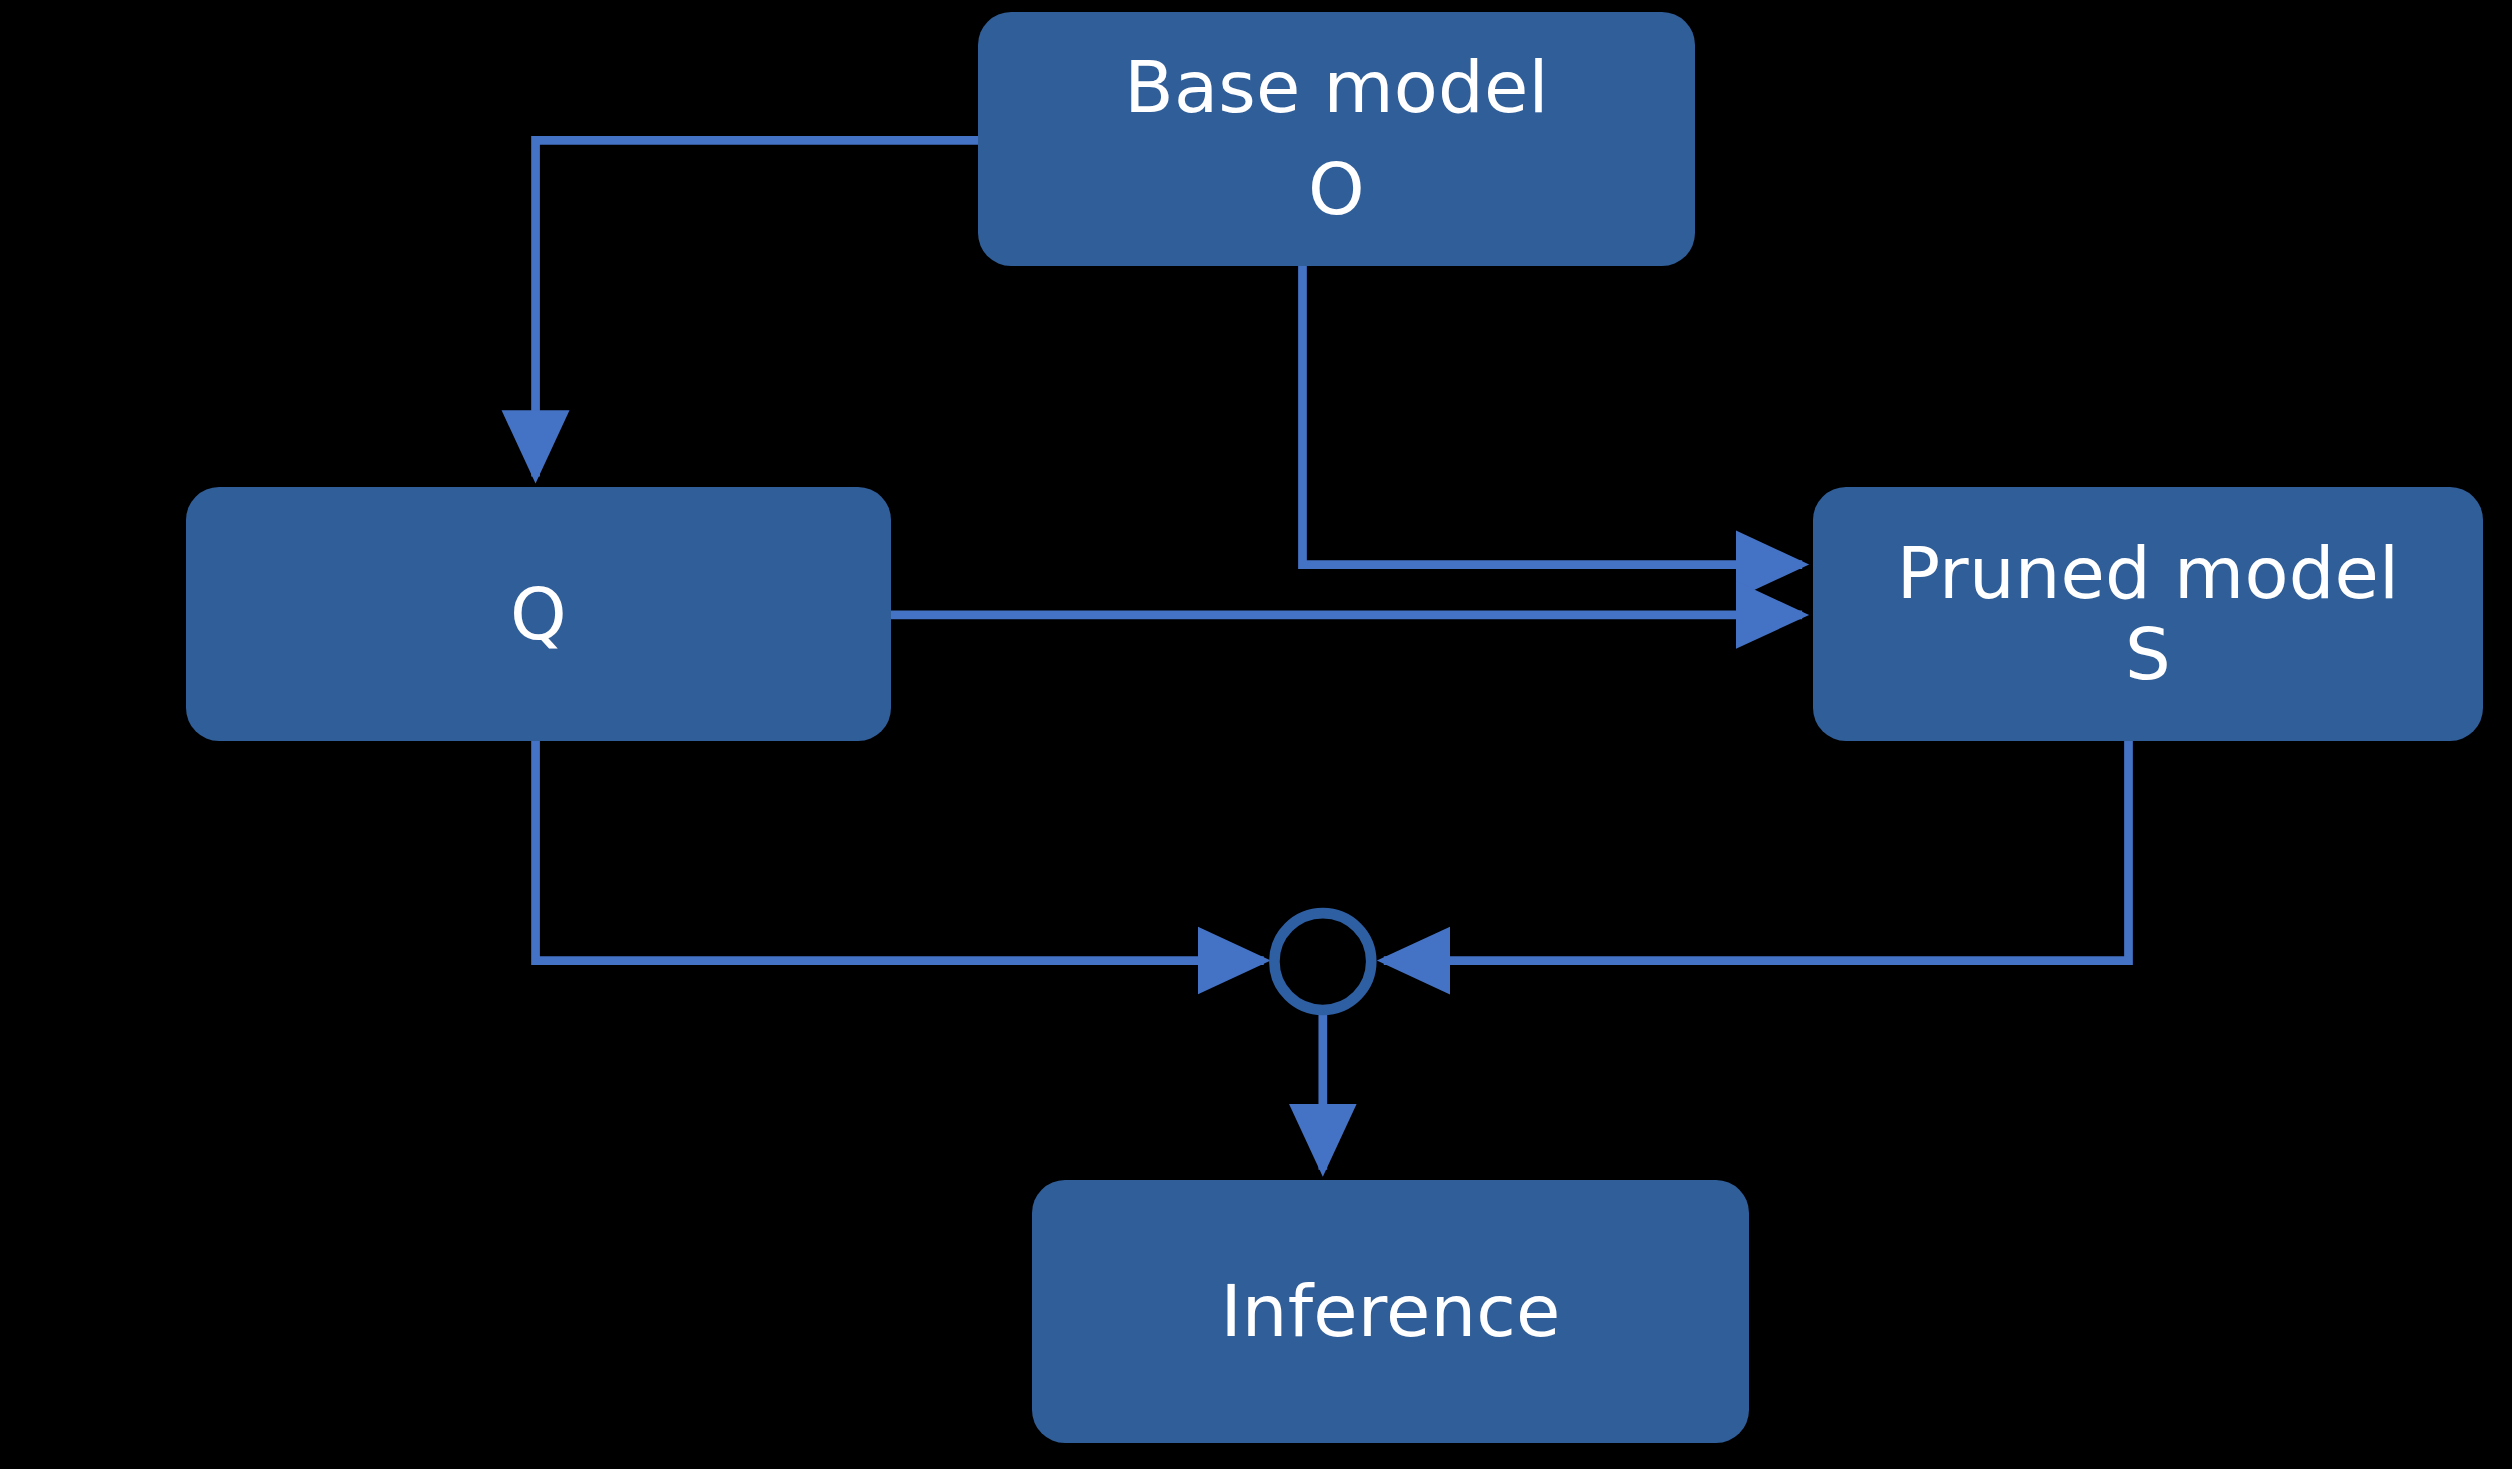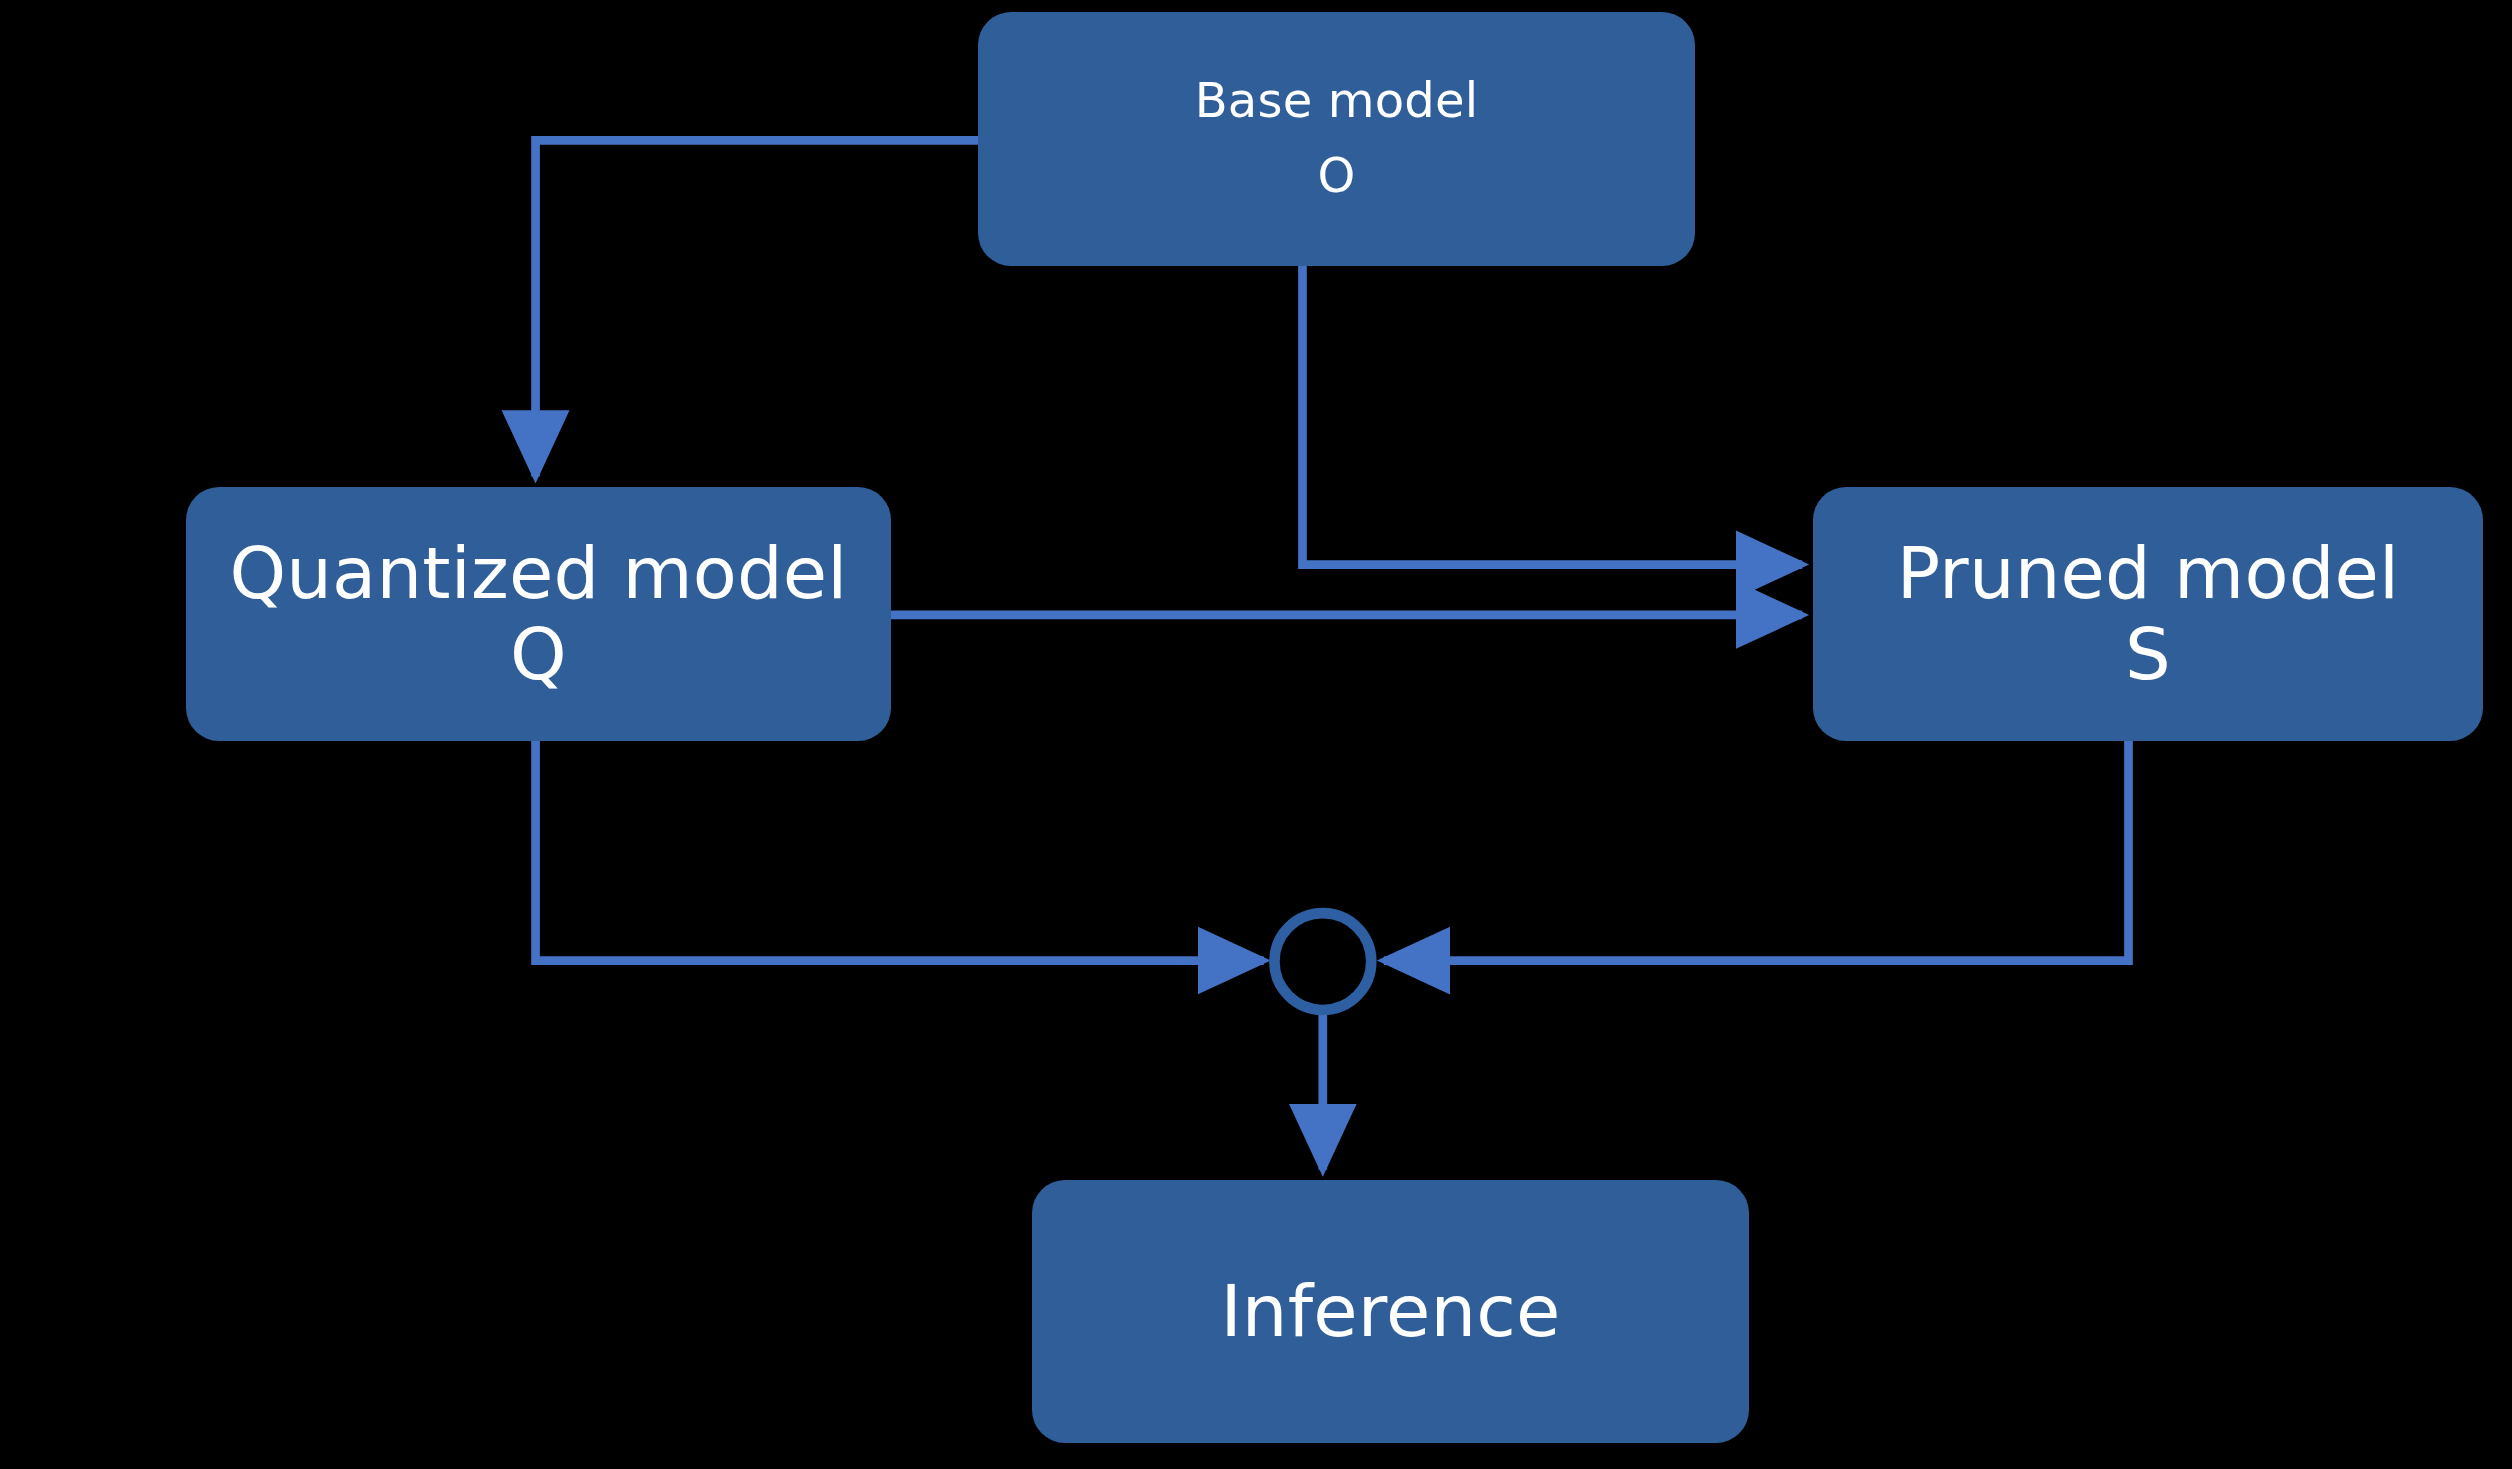--- a/index.html
+++ b/index.html
@@ -33,21 +33,21 @@
     align-items: center;
     justify-content: center;
     color: #FFFFFF;
     text-align: center;
     line-height: 1.12;
     font-weight: 400;
     letter-spacing: 0.2px;
   }
   .node .line1 { display: block; }
   .node .line2 { display: block; }
-  .node-base      { left: 978px; top: 11.6px;   width: 717px;  height: 254px; font-size: 48px; gap: 21px; }
+  .node-base      { left: 978px; top: 11.6px;   width: 717px;  height: 254px; font-size: 72px; gap: 21px; }
   .node-quantized { left: 186px;  top: 487px;  width: 705px;  height: 254px; font-size: 72px; }
   .node-pruned    { left: 1813px; top: 487px;  width: 670px;  height: 254px; font-size: 72px; justify-content: center; }
   .node-inference { left: 985px; top: 1180px; width: 717px;  height: 263px; font-size: 72px; margin-left: 47px; }
 </style>
 </head>
 <body>
 
 <div id="canvas">
 
   <svg id="edges" viewBox="0 0 2594 1517" width="2512" height="1469" xmlns="http://www.w3.org/2000/svg">
@@ -83,21 +83,20 @@
 
     <circle cx="1366" cy="993" r="50" fill="none" stroke="#2E5FA3" stroke-width="11"></circle>
   </svg>
 
   <div class="node node-base">
     <span class="line1">Base model</span>
     <span class="line2">O</span>
   </div>
 
   <div class="node node-quantized">
-    <span class="line1">Quantized model</span>
     <span class="line2">Q</span>
   </div>
 
   <div class="node node-pruned">
     <span class="line1">Pruned model</span>
     <span class="line2">S</span>
   </div>
 
   <div class="node node-inference">
     <span class="line1">Inference</span>

